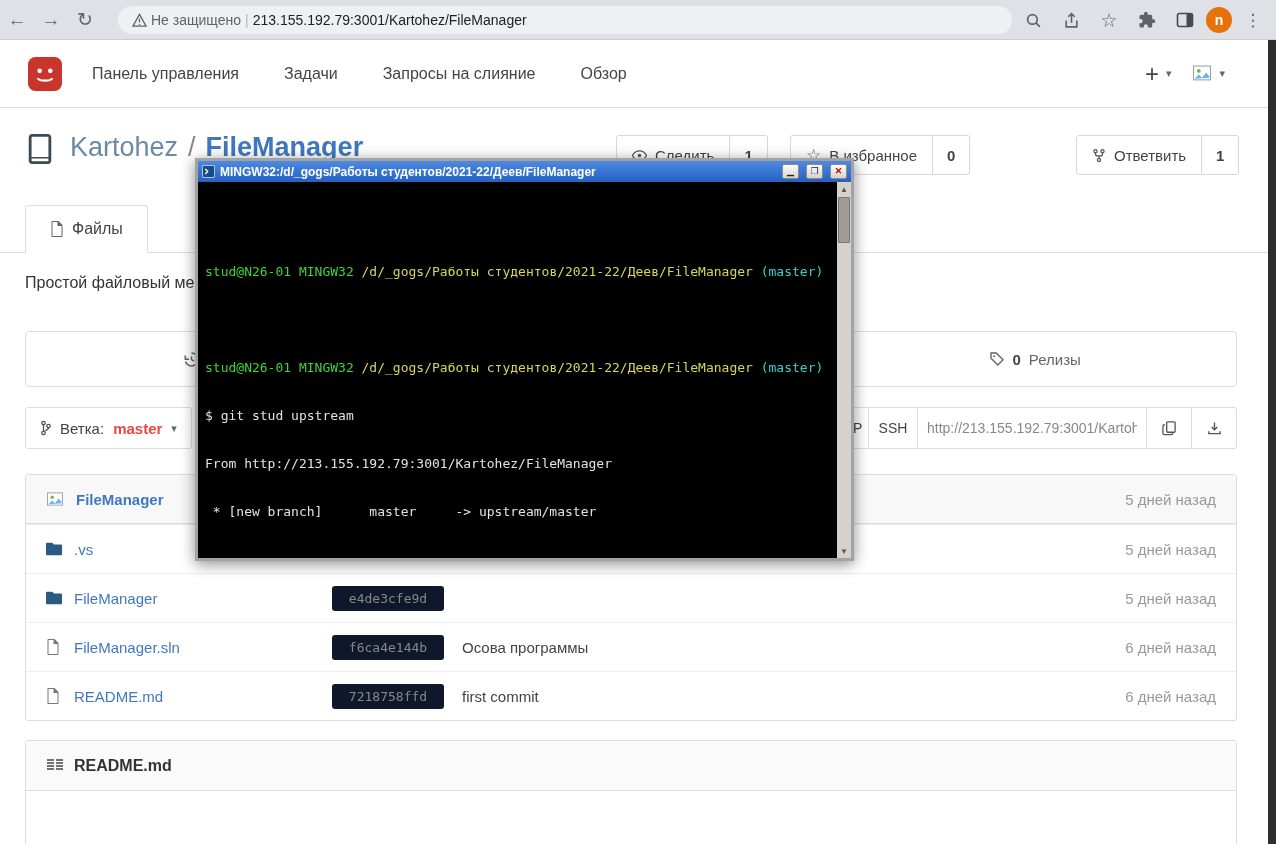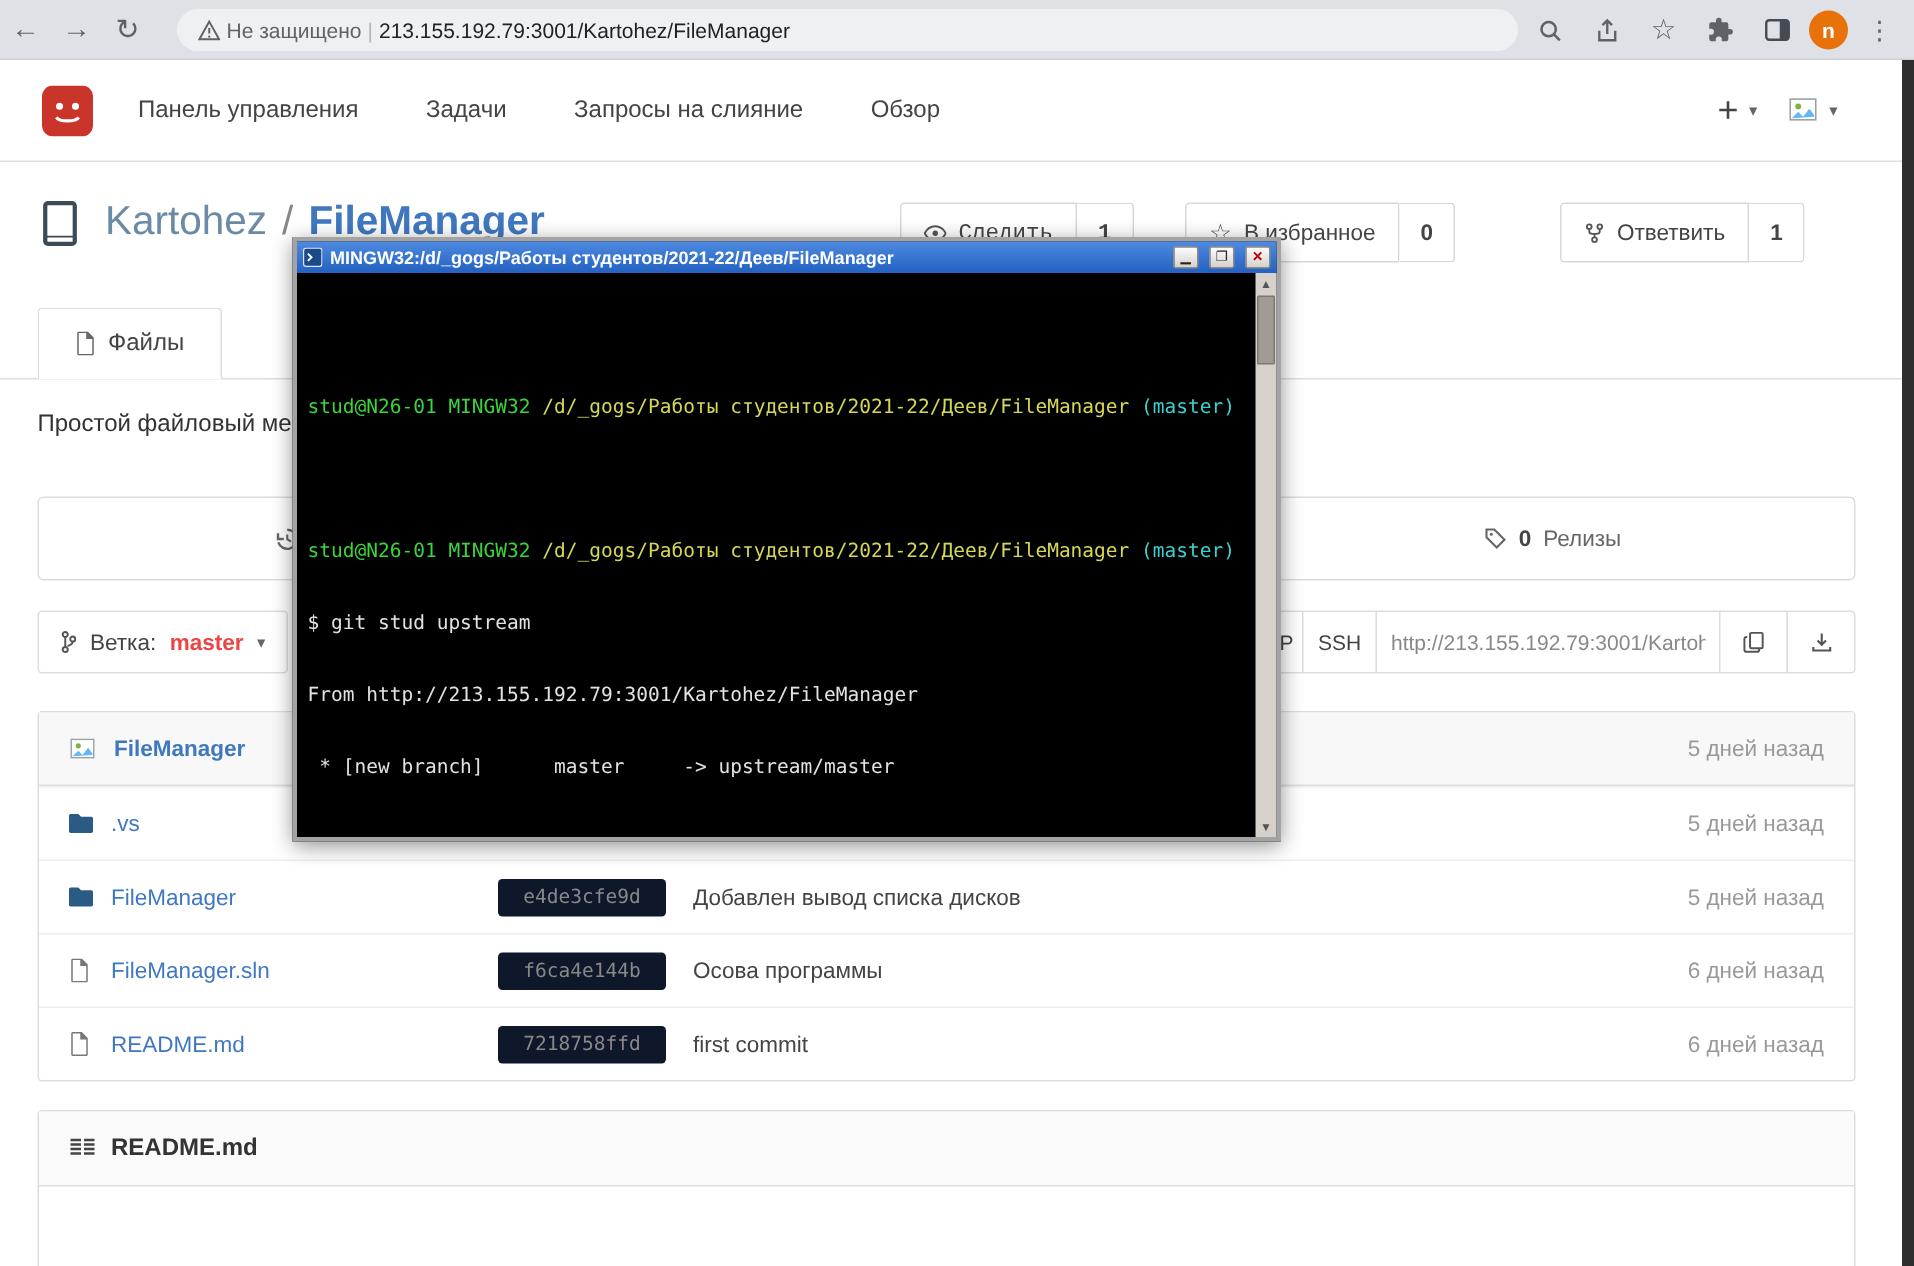--- a/index.html
+++ b/index.html
@@ -277,42 +277,42 @@
     <svg width="30" height="30" viewBox="0 0 16 16">
         <path d="M2 1.75C2 .78 2.78 0 3.75 0h8.5C13.2 0 14 .78 14 1.75v12.5c0 .97-.78 1.75-1.75 1.75H3.75C2.78 16 2 15.22 2 14.25zM3.75 1.5a.25.25 0 0 0-.25.25v10.6c.08-.02.16-.03.25-.03h8.75V1.5zm-.25 12.75c0 .14.11.25.25.25h8.75v-1.5H3.75a.25.25 0 0 0-.25.25z" fill="#3b4a54"></path>
       </svg>
   </span>
   <div id="repo-title">
     <span class="owner">Kartohez</span>
     <span class="sep">/</span>
     <span class="rname">FileManager</span>
   </div>
 
-  <div class="btn-group" style="left:600px;font-family:Liberation Mono, monospace;">
+  <div class="btn-group" style="left:616px;">
     <span class="gbtn">
       <span>
         <svg width="15" height="15" viewBox="0 0 16 16">
             <path d="M8 3C4.5 3 1.8 5.4.5 8c1.3 2.6 4 5 7.5 5s6.2-2.4 7.5-5C14.2 5.4 11.5 3 8 3z" fill="none" stroke="#555" stroke-width="1.3"></path>
             <circle cx="8" cy="8" r="1.9" fill="#555"></circle>
           </svg>
       </span>
       <span>Следить</span>
     </span>
     <span class="gcount">1</span>
   </div>
 
   <div class="btn-group" style="left:790px;">
     <span class="gbtn">
       <span style="font-size:17px; color:#555;">☆</span>
       <span>В избранное</span>
     </span>
     <span class="gcount">0</span>
   </div>
 
-  <div class="btn-group" style="left:1040px;border-radius:16px;">
+  <div class="btn-group" style="left:1076px;border-radius:16px;">
     <span class="gbtn">
       <span>
         <svg width="14" height="15" viewBox="0 0 16 16">
             <circle cx="4" cy="3" r="1.8" fill="none" stroke="#555" stroke-width="1.4"></circle>
             <circle cx="12" cy="3" r="1.8" fill="none" stroke="#555" stroke-width="1.4"></circle>
             <circle cx="8" cy="13" r="1.8" fill="none" stroke="#555" stroke-width="1.4"></circle>
             <path d="M4 5v1.5C4 8 5 8.5 6.5 8.5h3C11 8.5 12 8 12 6.5V5M8 8.5v2.5" stroke="#555" stroke-width="1.4" fill="none"></path>
           </svg>
       </span>
       <span>Ответвить</span>
@@ -427,21 +427,20 @@
   </div>
 
   <div class="frow">
     <span class="ficon">
       <svg width="16" height="14" viewBox="0 0 14 12">
           <path d="M13 2H7L5.5.5H1C.45.5 0 .95 0 1.5v9c0 .55.45 1 1 1h12c.55 0 1-.45 1-1V3c0-.55-.45-1-1-1z" fill="#2b5b84"></path>
         </svg>
     </span>
     <span class="fname">FileManager</span>
     <span class="fhash">e4de3cfe9d</span>
-    <span class="fmsg">Добавлен вывод списка дисков</span>
     <span class="ftime">5 дней назад</span>
   </div>
 
   <div class="frow">
     <span class="ficon">
       <svg width="13" height="16" viewBox="0 0 12 16">
           <path d="M8 0H2C1.45 0 1 .45 1 1v14c0 .55.45 1 1 1h9c.55 0 1-.45 1-1V4zm3 15H2V1h5v4h4z" fill="#777"></path>
         </svg>
     </span>
     <span class="fname">FileManager.sln</span>

